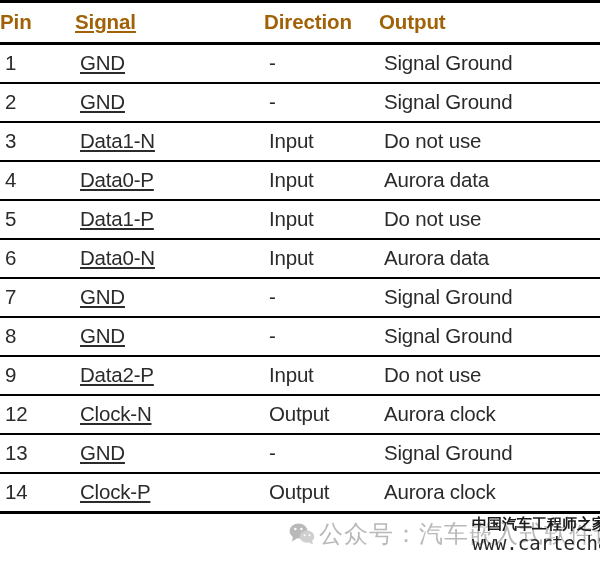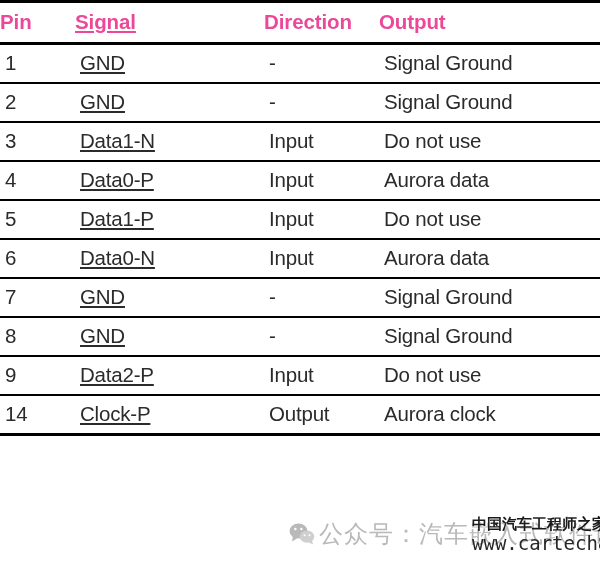--- a/index.html
+++ b/index.html
@@ -28,21 +28,21 @@
   .pin-table col.c-pin    { width: 75px; }
   .pin-table col.c-signal { width: 189px; }
   .pin-table col.c-dir    { width: 115px; }
   .pin-table col.c-comment{ width: 221px; }
 
   .pin-table thead th {
     text-align: left;
     font-weight: bold;
     font-size: 20.5px;
     letter-spacing: -0.1px;
-    color: #ec4899;
+    color: #a16207;
     padding: 7px 0 8px 0;
     border-top: 3px solid #000000;
     border-bottom: 3px solid #000000;
     vertical-align: middle;
     white-space: nowrap;
   }
   .pin-table tbody td {
     text-align: left;
     font-size: 20.5px;
     font-weight: normal;
@@ -193,20 +193,32 @@
         <td class="cell-pin">8</td>
         <td class="cell-signal">GND</td>
         <td class="cell-dir">-</td>
         <td class="cell-comment">Signal Ground</td>
       </tr>
       <tr>
         <td class="cell-pin">9</td>
         <td class="cell-signal">Data2-P</td>
         <td class="cell-dir">Input</td>
         <td class="cell-comment">Do not use</td>
+      </tr>
+      <tr>
+        <td class="cell-pin">12</td>
+        <td class="cell-signal">Clock-N</td>
+        <td class="cell-dir">Output</td>
+        <td class="cell-comment">Aurora clock</td>
+      </tr>
+      <tr>
+        <td class="cell-pin">13</td>
+        <td class="cell-signal">GND</td>
+        <td class="cell-dir">-</td>
+        <td class="cell-comment">Signal Ground</td>
       </tr>
       <tr>
         <td class="cell-pin">14</td>
         <td class="cell-signal">Clock-P</td>
         <td class="cell-dir">Output</td>
         <td class="cell-comment">Aurora clock</td>
       </tr>
     </tbody>
   </table>
 

